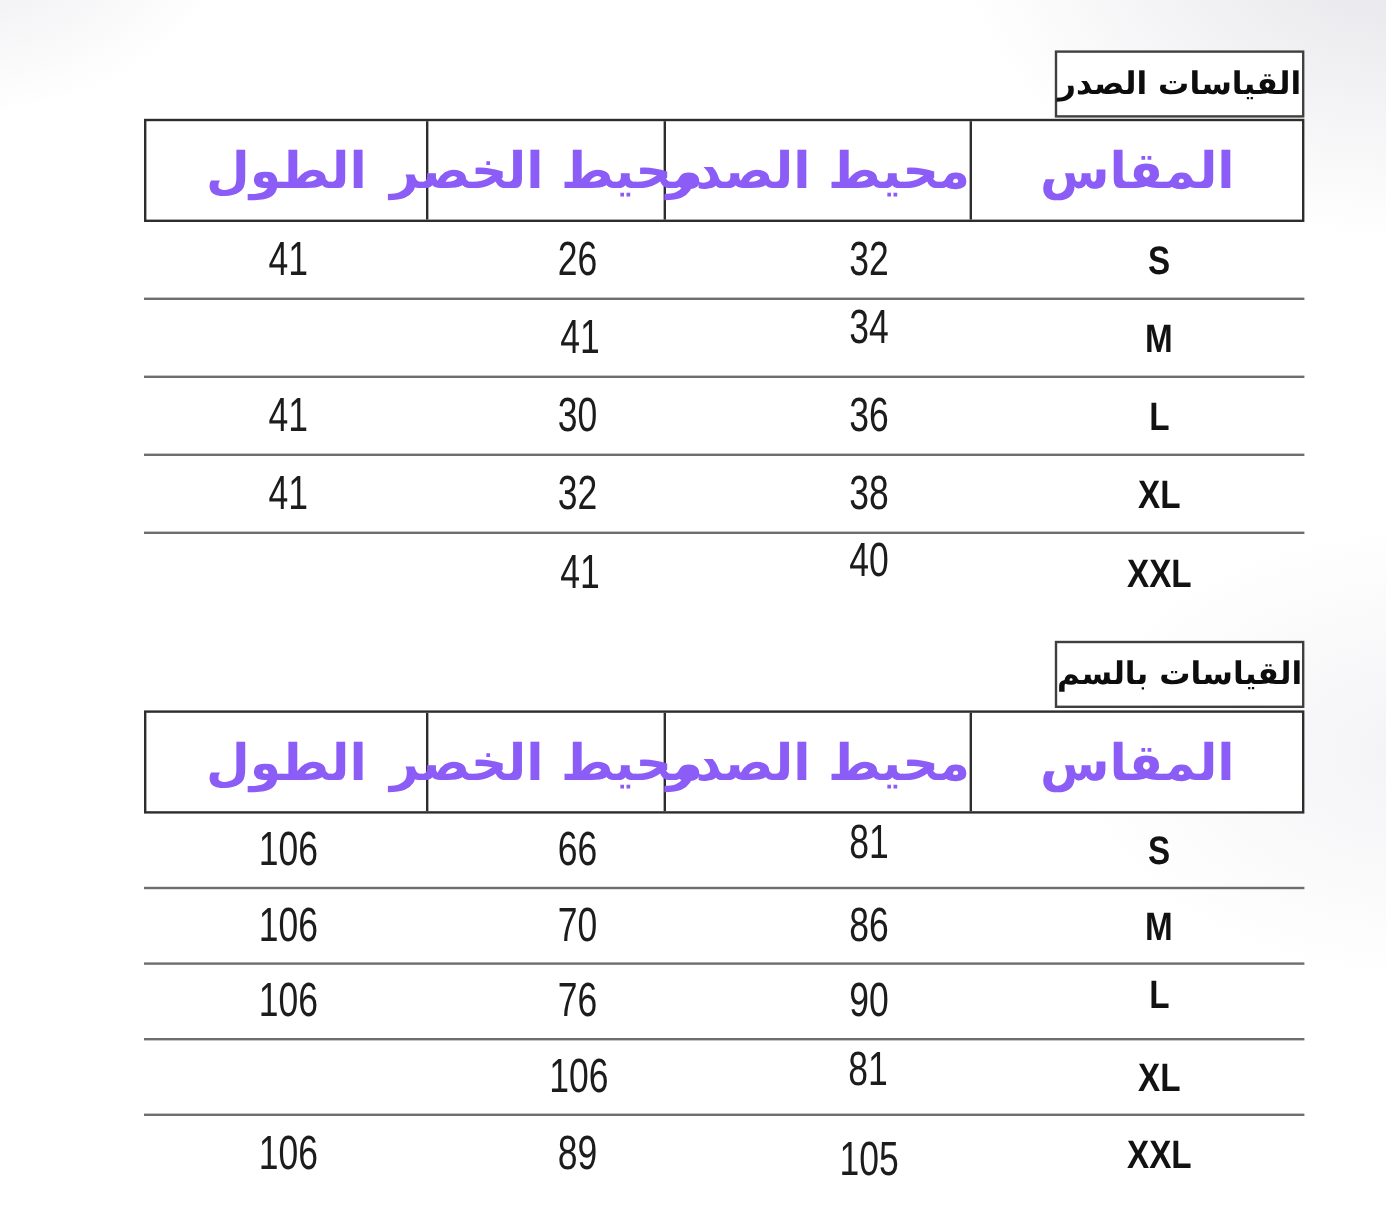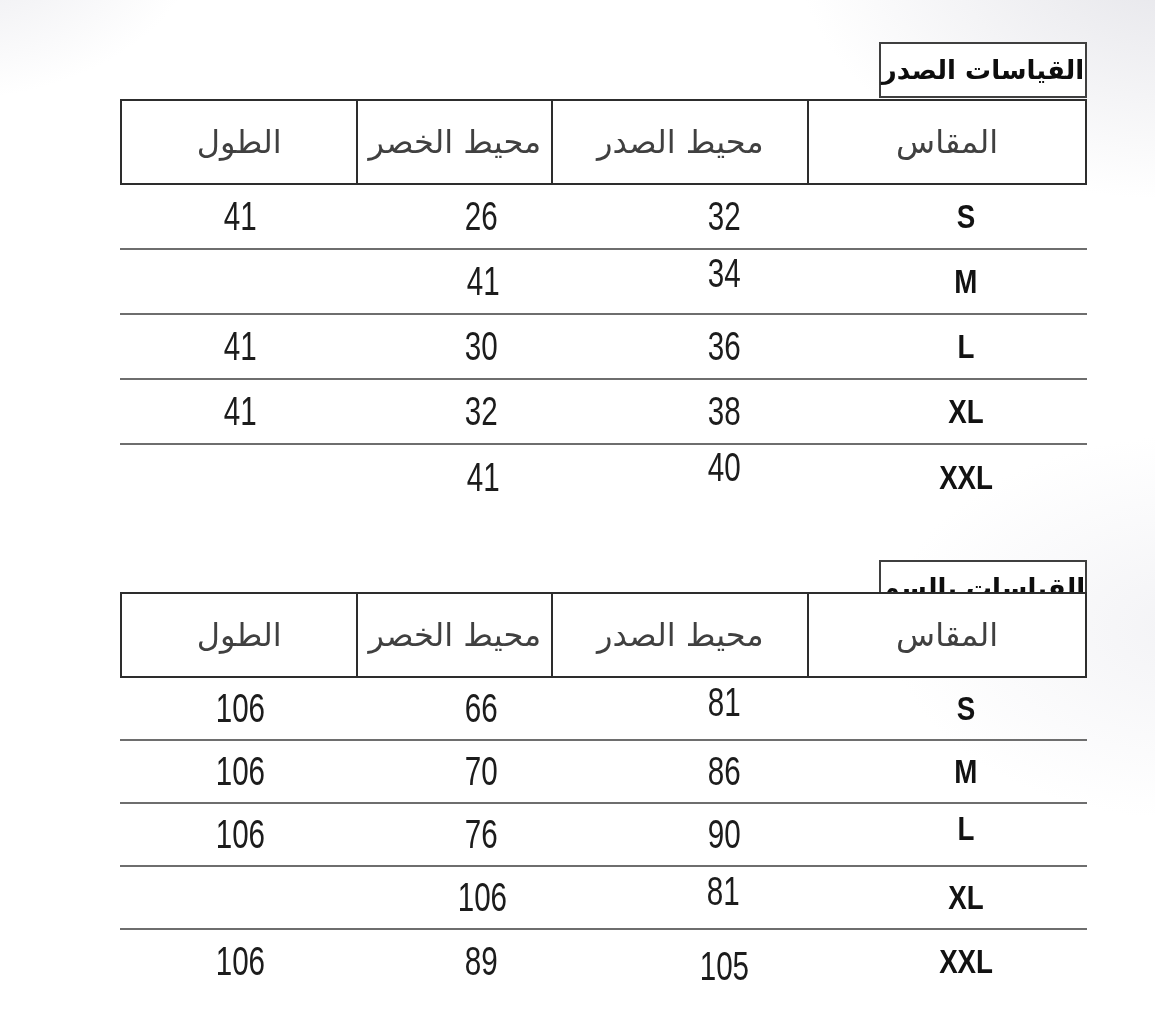--- a/index.html
+++ b/index.html
@@ -20,33 +20,33 @@
   
   .title-box{
     position:absolute; left:879px; width:208px; height:56px;
     background:#fff; border:2px solid #3f3f3f;
     display:flex; align-items:center; justify-content:center;
     direction:rtl;
     font-size:26px; font-weight:bold; color:#0d0d0d;
     white-space:nowrap;
   }
   #title-inch{ top:42px; }
-  #title-cm{ top:560px; }
+  #title-cm{ top:534px; }
 
   
   .header-row{
     position:absolute; left:120px; width:967px; height:86px;
     direction:rtl; display:flex;
     background:#fff; border:2px solid #2d2d2d;
   }
   #header-inch{ top:99px; }
   #header-cm{ top:592px; }
   .header-cell{
     display:flex; align-items:center; justify-content:center;
-    font-size:32px; font-weight:normal; color:#404040;
+    font-size:42px; font-weight:bold; color:#8b5cf6;
     border-left:2px solid #2d2d2d; 
     white-space:nowrap;
   }
   .header-cell:last-child{ border-left:none; }
   .w-size{ width:282px; }
   .w-chest{ width:260px; }
   .w-waist{ width:198px; }
   .w-length{ width:238px; }
 
   

